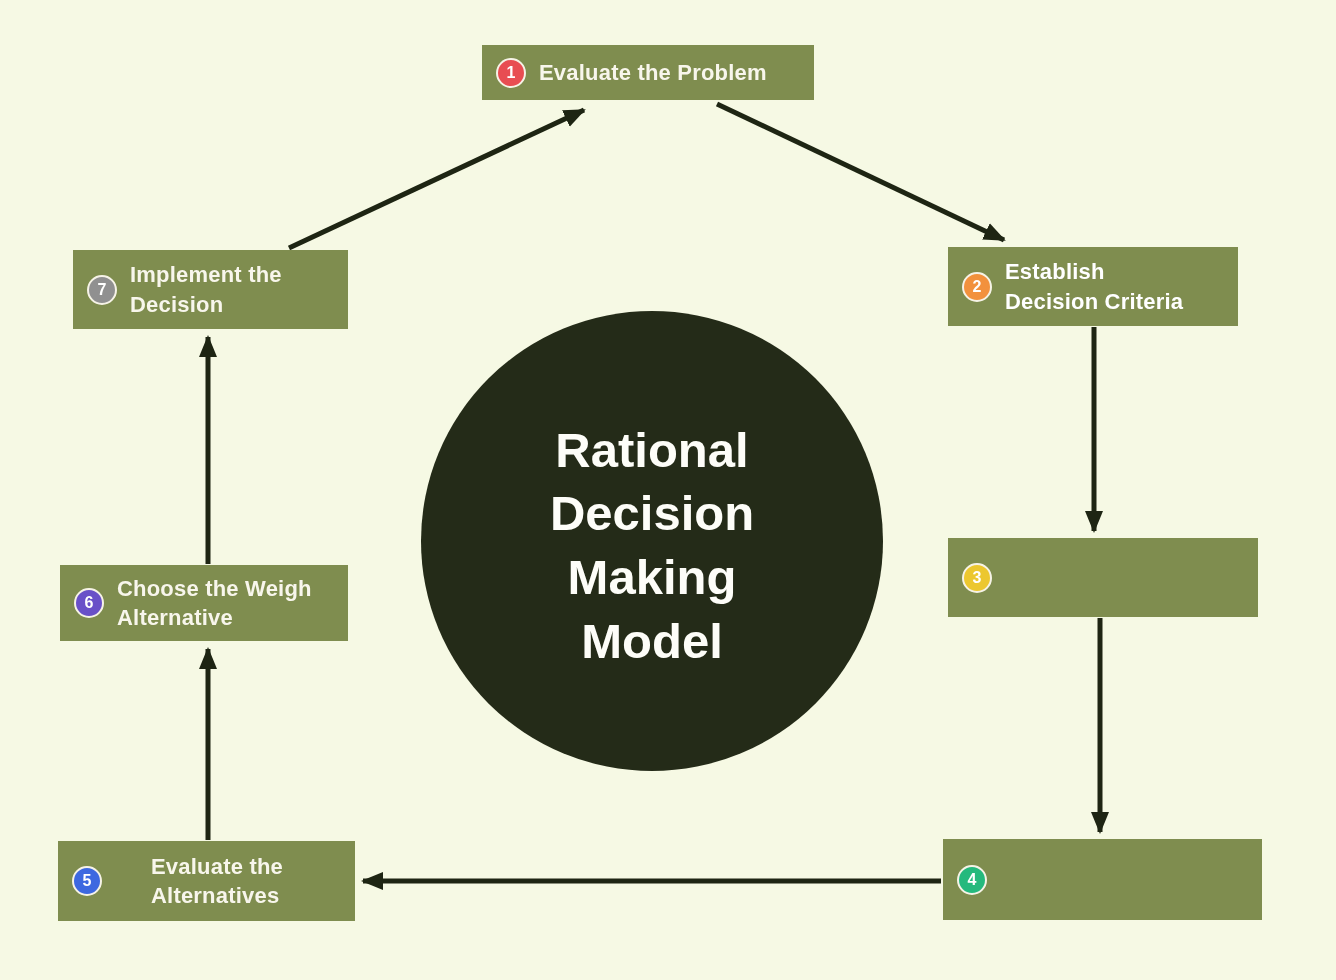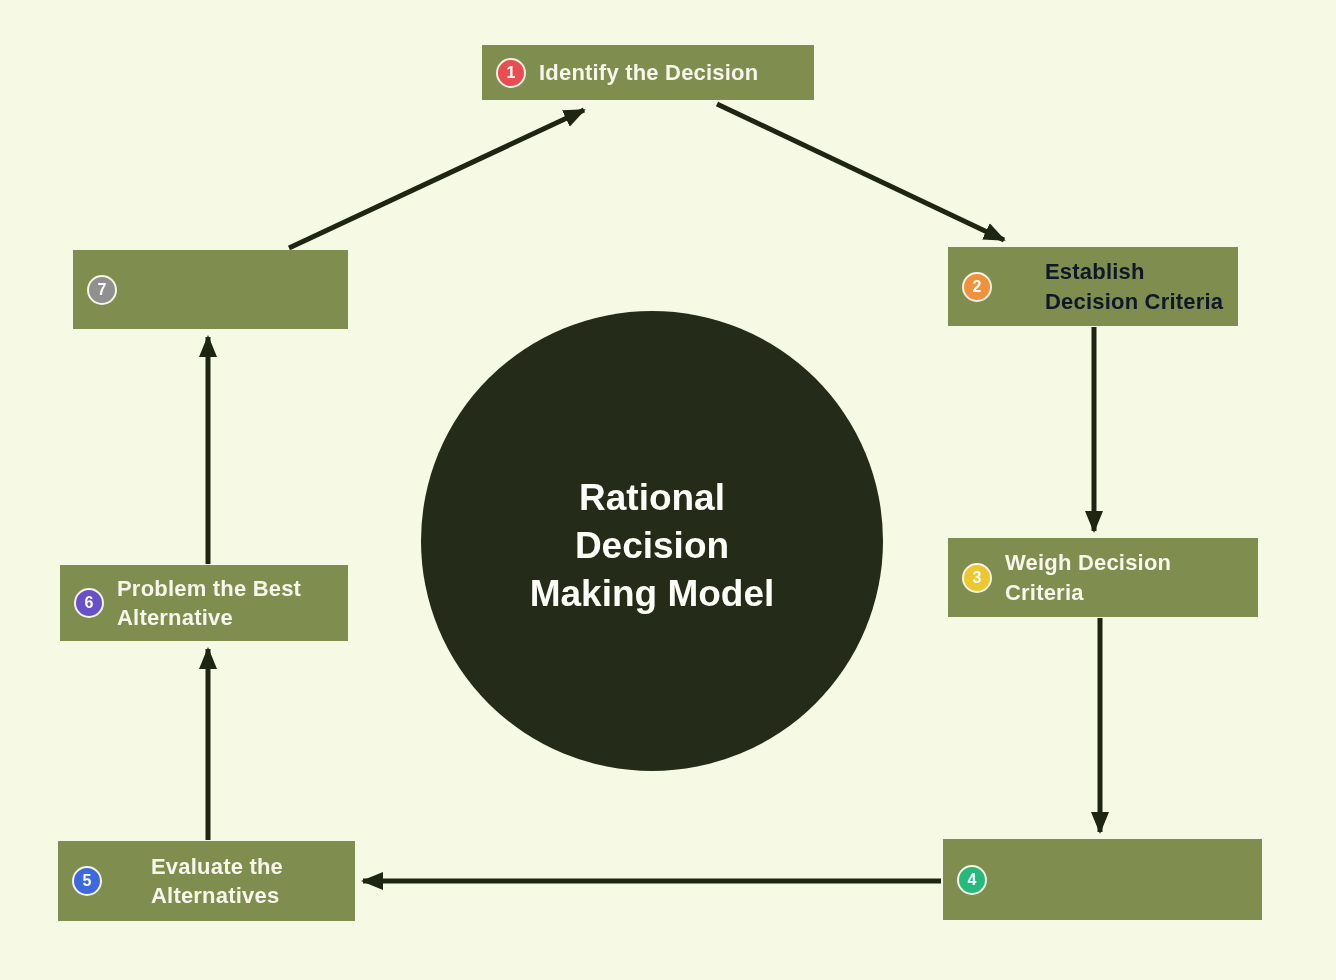--- a/index.html
+++ b/index.html
@@ -68,21 +68,21 @@
     width: 462px;
     height: 460px;
     border-radius: 50%;
     display: flex;
     align-items: center;
     justify-content: center;
   }
   .center-title {
     max-width: 250px;
     text-align: center;
-    font-size: 37px;
+    font-size: 49px;
     font-weight: 700;
     line-height: 1.3;
     margin-top: 10px;
   }
 </style>
 </head>
 <body>
 
 <div class="canvas" style="background-color: rgb(246, 249, 228);">
 
@@ -102,44 +102,44 @@
       <line x1="208" y1="564" x2="208" y2="337" marker-end="url(#ah)"></line>
     </g>
   </svg>
 
   <div class="center-circle" style="background-color: rgb(36, 43, 24);">
     <div class="center-title" style="color: rgb(253, 253, 248);">Rational Decision Making Model</div>
   </div>
 
   <div class="step-box step-1" style="background-color: rgb(127, 141, 79);">
     <span class="badge" style="background-color: rgb(232, 77, 82);">1</span>
-    <span class="step-label" style="color: rgb(248, 246, 236);">Identify the Decision</span>
+    <span class="step-label" style="color: rgb(248, 246, 236);">Evaluate the Problem</span>
   </div>
 
   <div class="step-box step-2" style="background-color: rgb(127, 141, 79);">
     <span class="badge" style="background-color: rgb(242, 145, 61);">2</span>
-    <span class="step-label" style="color: #0f172a; margin-left: 40px;">Establish Decision Criteria</span>
+    <span class="step-label" style="color: #ffffff;">Establish Decision Criteria</span>
   </div>
 
   <div class="step-box step-3" style="background-color: rgb(127, 141, 79);">
     <span class="badge" style="background-color: rgb(236, 199, 47);">3</span>
-    <span class="step-label" style="color: rgb(248, 246, 236);">Weigh Decision Criteria</span>
   </div>
 
   <div class="step-box step-4" style="background-color: rgb(127, 141, 79);">
     <span class="badge" style="background-color: rgb(37, 185, 125);">4</span>
   </div>
 
   <div class="step-box step-5" style="background-color: rgb(127, 141, 79);">
     <span class="badge" style="background-color: rgb(61, 104, 224);">5</span>
     <span class="step-label" style="color: rgb(248, 246, 236); margin-left: 36px;">Evaluate the Alternatives</span>
   </div>
 
   <div class="step-box step-6" style="background-color: rgb(127, 141, 79);">
     <span class="badge" style="background-color: rgb(105, 80, 200);">6</span>
-    <span class="step-label" style="color: rgb(248, 246, 236);">Problem the Best Alternative</span>
+    <span class="step-label" style="color: rgb(248, 246, 236);">Choose the Weigh Alternative</span>
   </div>
 
   <div class="step-box step-7" style="background-color: rgb(127, 141, 79);">
     <span class="badge" style="background-color: rgb(144, 144, 144);">7</span>
+    <span class="step-label" style="color: rgb(248, 246, 236);">Implement the Decision</span>
   </div>
 
 </div>
 
 </body></html>

